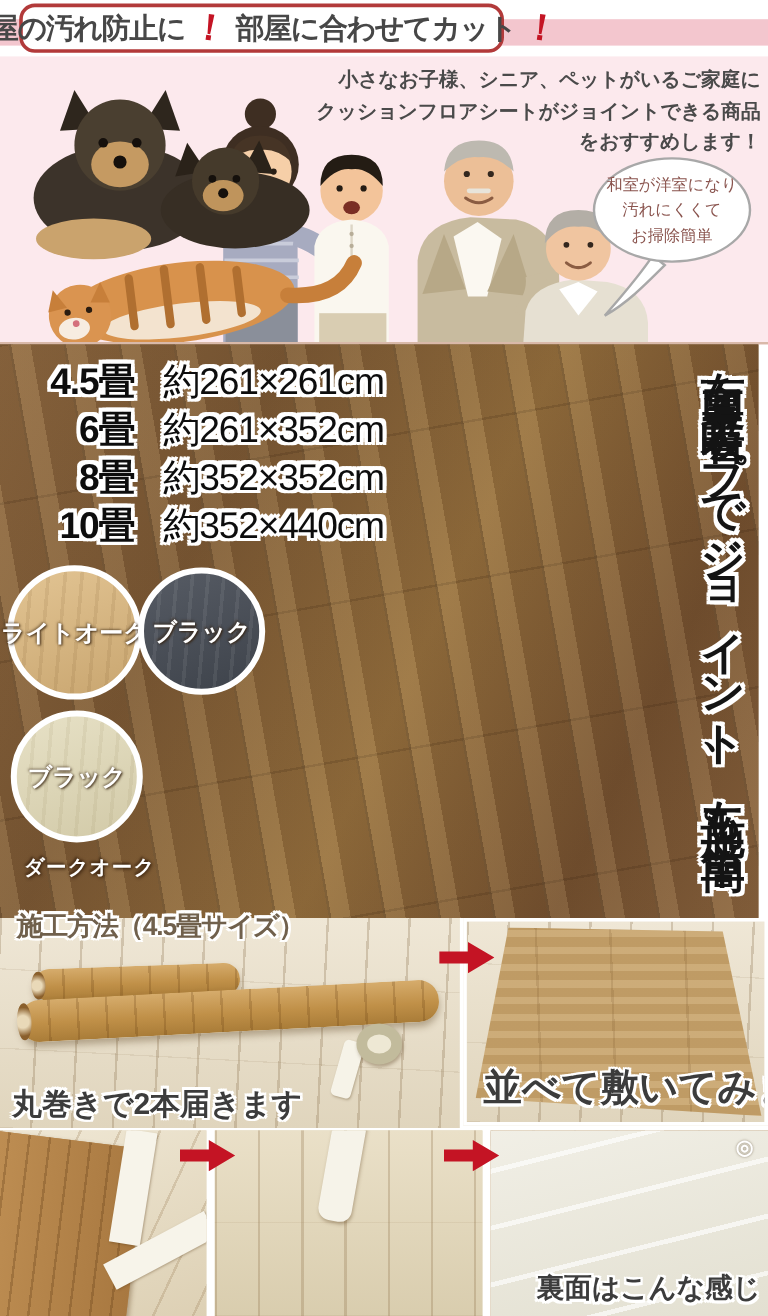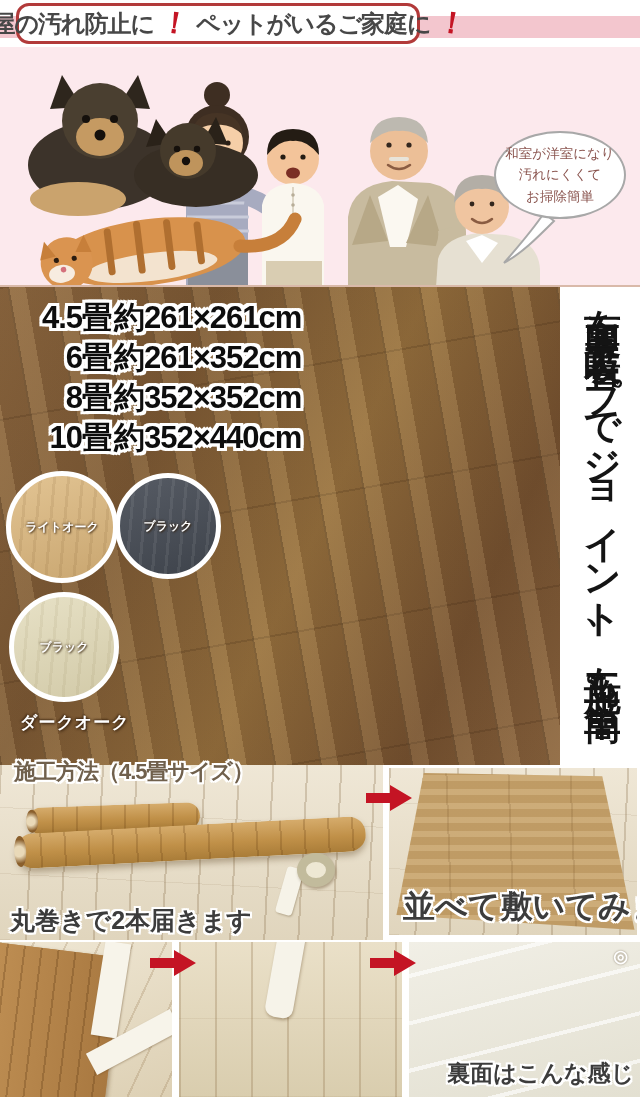--- a/index.html
+++ b/index.html
@@ -37,35 +37,35 @@
   .speech-bubble {
     position:absolute; left:494px; top:84px; width:132px; height:88px;
     background:#fff; border:2px solid #a8a8a8; border-radius:50%;
     display:flex; flex-direction:column; align-items:center; justify-content:center;
     font-size:13.5px; color:#8a544e; line-height:1.6; text-align:center; z-index:5;
   }
   .bubble-tail { position:absolute; left:500px; top:164px; z-index:4; }
 
   
   .wood-section {
-    position:absolute; left:0; top:287px; width:560px; height:478px;
+    position:absolute; left:0; top:287px; width:632px; height:478px;
     background-color:#86613c;
     background-image:
       repeating-linear-gradient(80deg, rgba(35,18,4,0.25) 0 2px, rgba(255,255,255,0) 2px 45px),
       repeating-linear-gradient(80deg, rgba(255,225,170,0.10) 0 18px, rgba(55,28,8,0.12) 18px 45px),
       repeating-linear-gradient(170deg, rgba(35,18,4,0.14) 0 2px, rgba(255,255,255,0) 2px 130px),
       linear-gradient(115deg,#8f6a42 0%,#7c5a36 28%,#96713f 55%,#755231 80%,#8a6540 100%);
   }
   .size-list { position:absolute; left:6px; top:10px; }
   .size-row { display:flex; align-items:baseline; height:40px; }
   .size-label { width:106px; text-align:right; font-size:31px; font-weight:bold; color:#0d0d0d; letter-spacing:-1px; }
-  .size-dim  { margin-left:2px; font-size:31px; font-weight:bold; color:#0d0d0d; letter-spacing:-1px; }
+  .size-dim  { margin-left:24px; font-size:31px; font-weight:normal; color:#0d0d0d; letter-spacing:-1px; }
 
   .swatch { position:absolute; border-radius:50%; border:5px solid #fff; display:flex; align-items:center; justify-content:center; }
-  .swatch-label { font-size:12px; font-weight:bold; color:#fff; text-shadow:1px 1px 2px rgba(50,30,10,0.9), -1px -1px 2px rgba(50,30,10,0.5); white-space:nowrap; }
+  .swatch-label { font-size:20px; font-weight:bold; color:#fff; text-shadow:1px 1px 2px rgba(50,30,10,0.9), -1px -1px 2px rgba(50,30,10,0.5); white-space:nowrap; }
   .swatch-lightoak {
     left:6px; top:184px; width:112px; height:112px;
     background-color:#d7b684;
     background-image:repeating-linear-gradient(95deg, rgba(120,85,40,0.12) 0 3px, rgba(255,255,255,0) 3px 14px),
       linear-gradient(160deg,#e2c493,#c9a670);
   }
   .swatch-black {
     left:115px; top:186px; width:106px; height:106px;
     background-color:#4b5058;
     background-image:repeating-linear-gradient(95deg, rgba(255,255,255,0.07) 0 3px, rgba(255,255,255,0) 3px 13px),
@@ -169,21 +169,21 @@
 </head>
 <body>
 
 <div id="page">
 
   <div class="header">
     <div class="pink-band"></div>
     <div class="title-box">
       <span class="title-text">部屋の汚れ防止に</span>
       <span class="exclaim">！</span>
-      <span class="title-text">ペットがいるご家庭に</span>
+      <span class="title-text">部屋に合わせてカット</span>
       <span class="exclaim">！</span>
     </div>
   </div>
 
   <div class="photo-section">
     <svg class="people-svg" width="640" height="240" viewBox="0 0 640 240">
 
       <g>
         <path d="M348 240 L348 170 Q352 138 392 134 L430 136 Q466 144 466 185 L466 240 Z" fill="#c8bb9f"></path>
         <path d="M378 150 L398 138 L418 152 L406 200 L390 200 Z" fill="#fbf8f1"></path>
@@ -265,20 +265,25 @@
         <circle cx="66" cy="206" r="26" fill="#da9450"></circle>
         <polygon points="46,182 56,198 40,200" fill="#c77f3a"></polygon>
         <polygon points="86,180 76,196 92,198" fill="#c77f3a"></polygon>
         <ellipse cx="60" cy="216" rx="13" ry="9" fill="#f7ece0"></ellipse>
         <circle cx="56" cy="202" r="2.6" fill="#2a1c10"></circle>
         <circle cx="74" cy="202" r="2.6" fill="#2a1c10"></circle>
         <circle cx="62" cy="212" r="2.8" fill="#d4707c"></circle>
       </g>
     </svg>
 
+    <div class="description">
+      <div>小さなお子様、シニア、ペットがいるご家庭に</div>
+      <div>クッションフロアシートがジョイントできる商品</div>
+      <div>をおすすめします！</div>
+    </div>
 
     <div class="speech-bubble">
       <div>和室が洋室になり</div>
       <div>汚れにくくて</div>
       <div>お掃除簡単</div>
     </div>
     <svg class="bubble-tail" width="60" height="58">
       <path d="M44 2 C32 20 16 38 4 52 C22 42 36 28 54 10 Z" fill="#fff" stroke="#a8a8a8" stroke-width="2"></path>
     </svg>
   </div>

